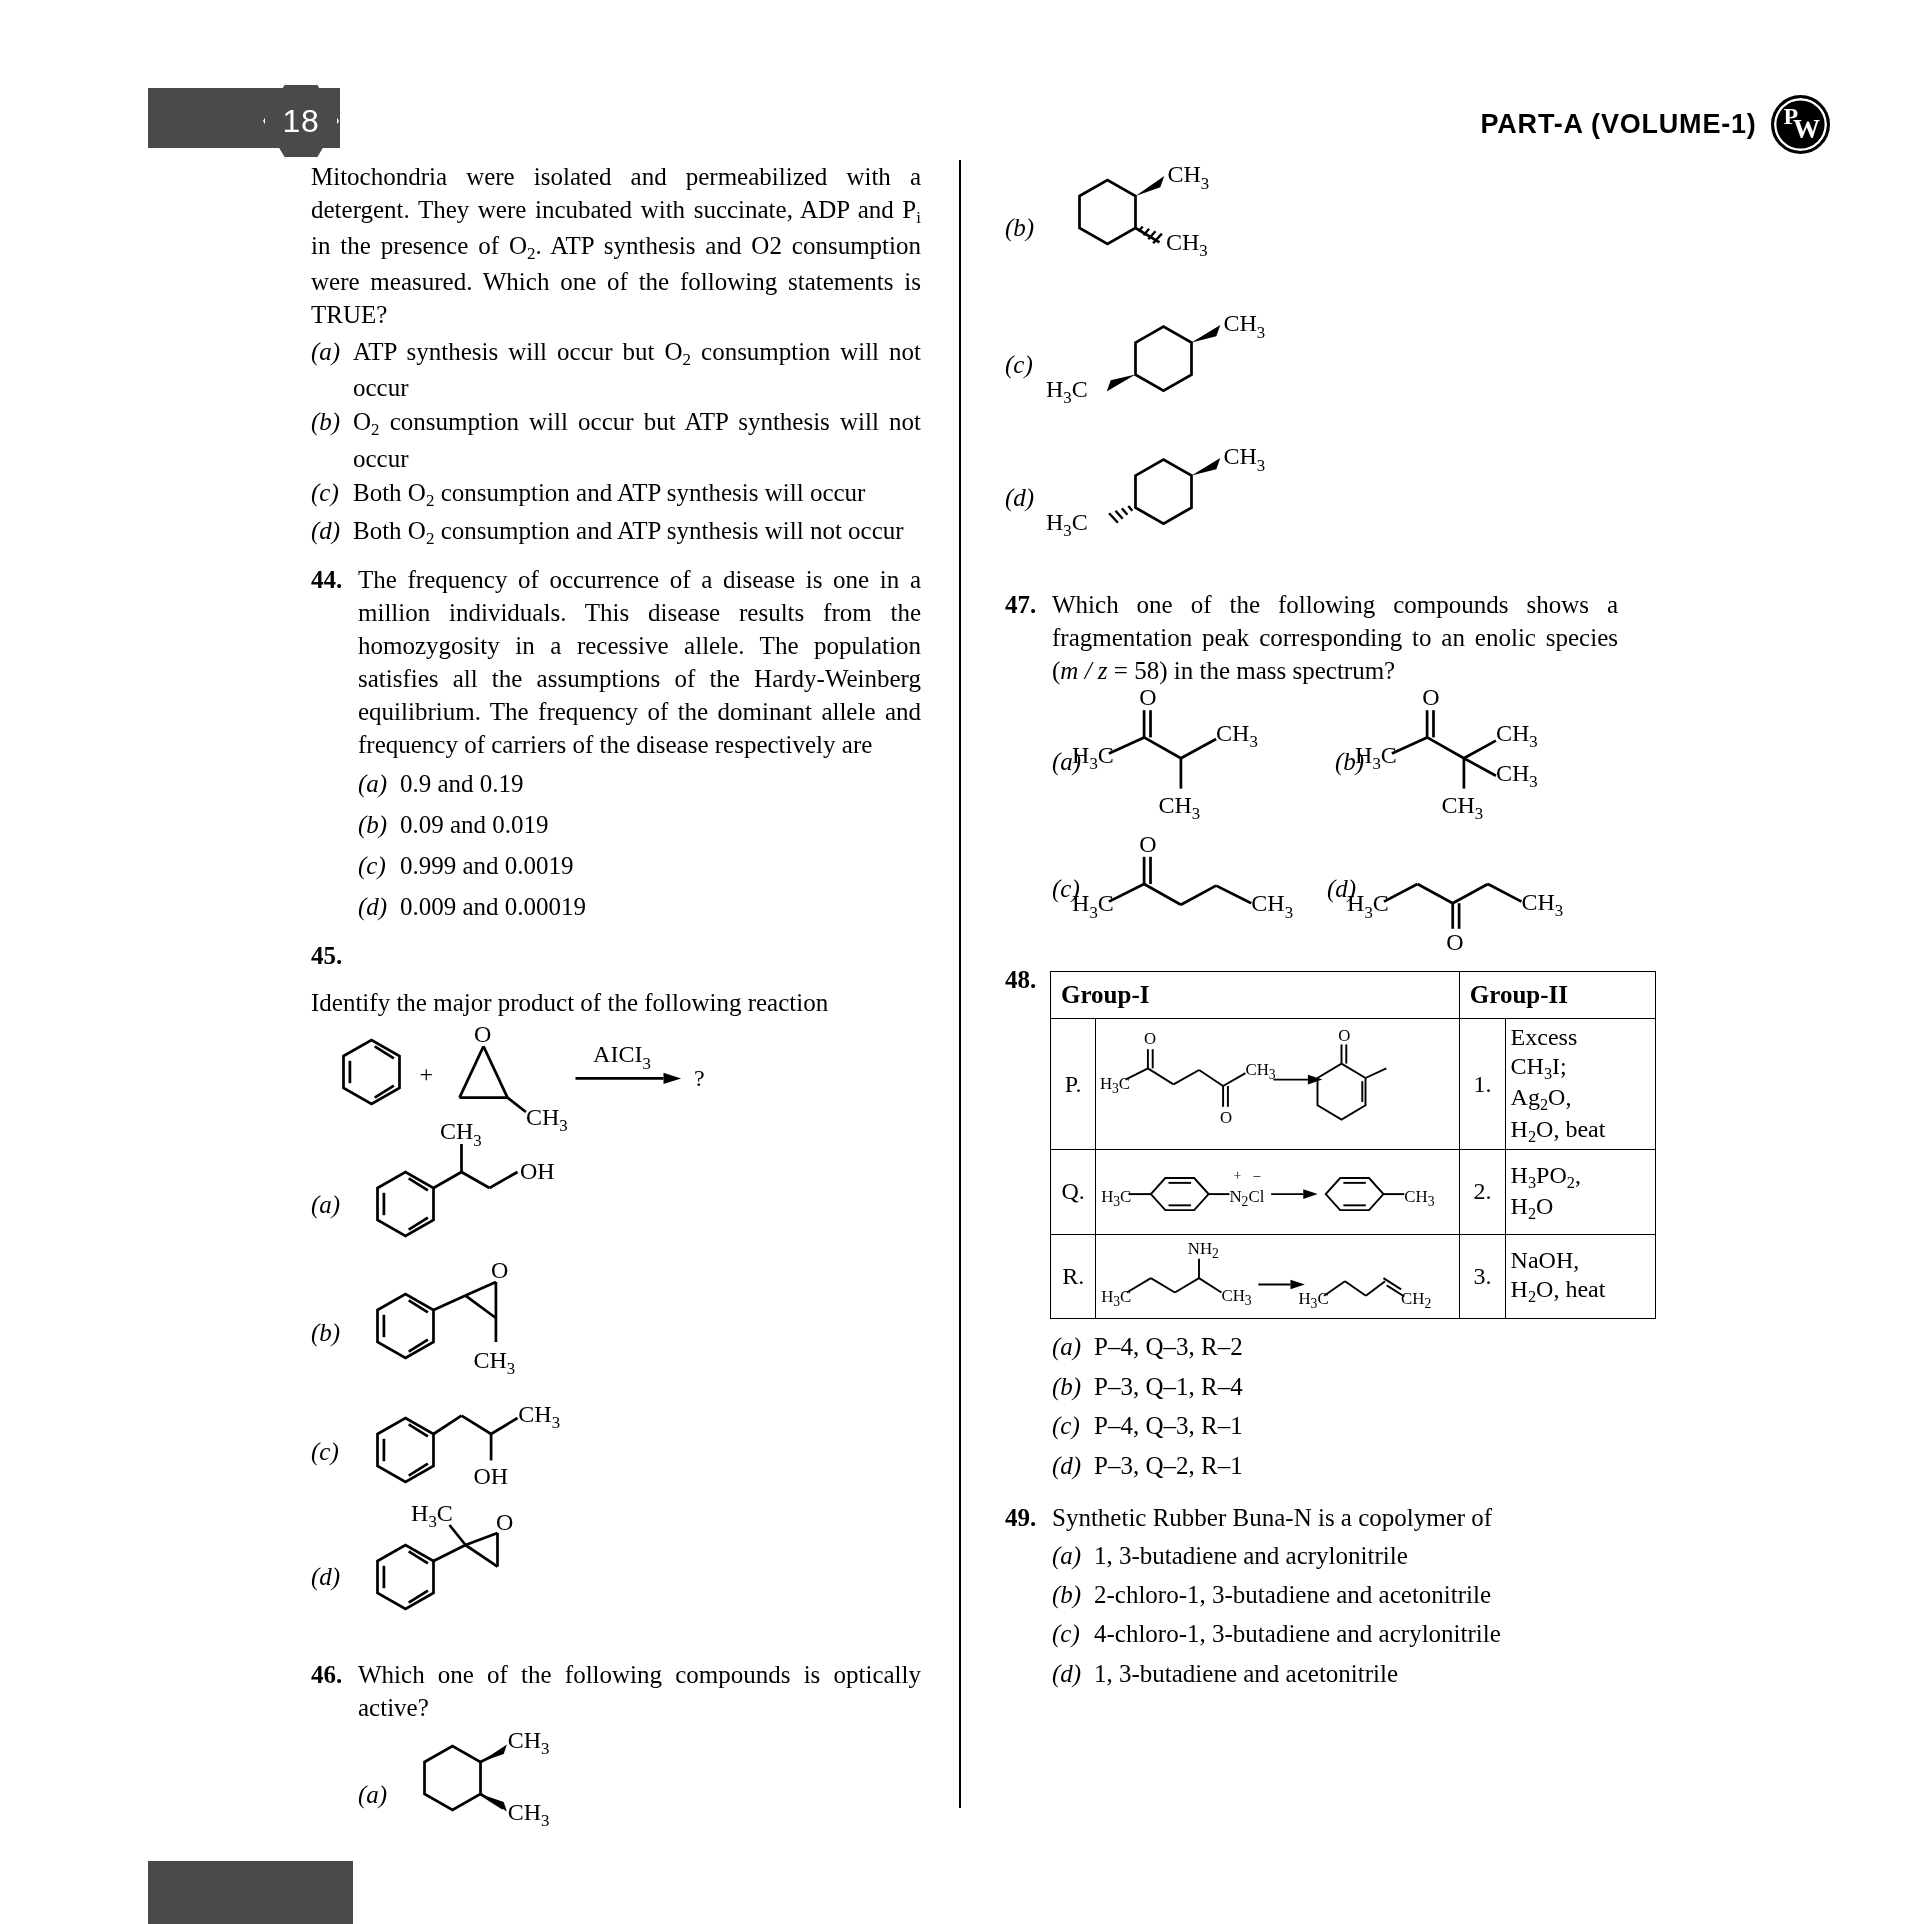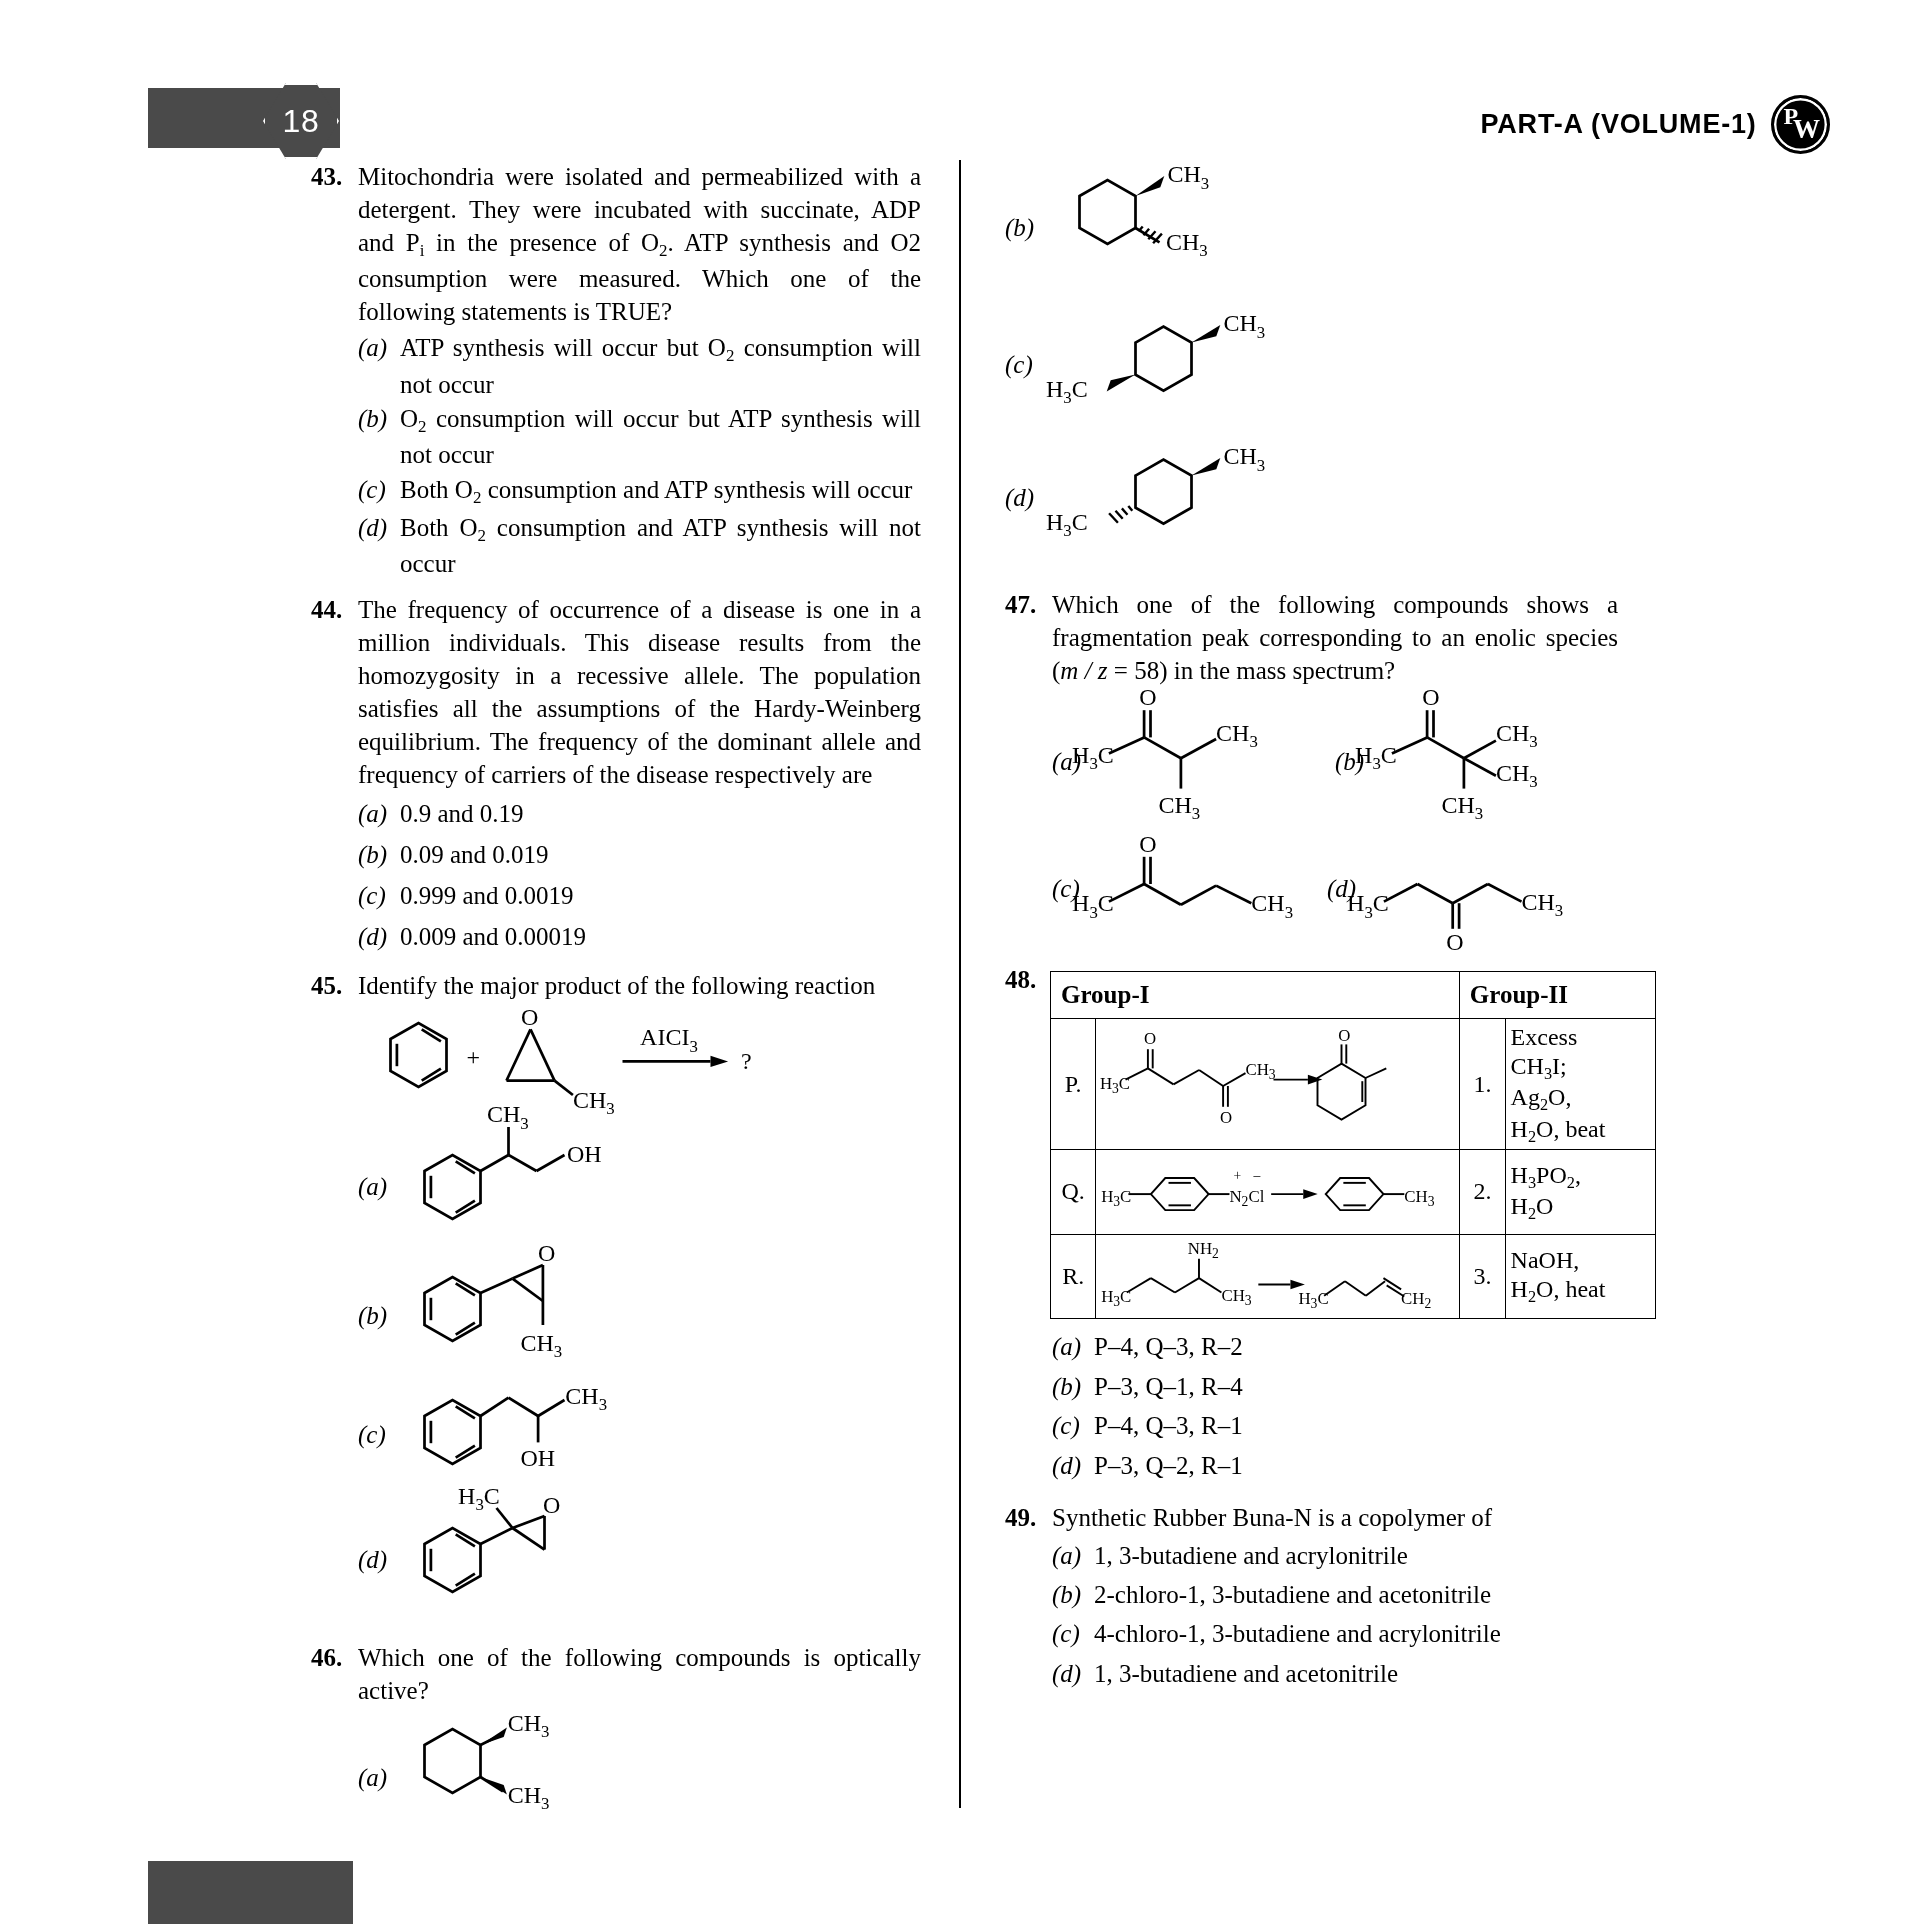--- a/index.html
+++ b/index.html
@@ -109,21 +109,20 @@
         <span class="pw-w">W</span>
     </div>
   </div>
 
   <div class="divider"></div>
   <div class="footer-bar"></div>
 
   <div class="col col-left">
 
     <div class="q">
-      <div class="q-num">43.</div>
       <div class="q-body">
         Mitochondria were isolated and permeabilized with a detergent. They were incubated with succinate, ADP and P<sub>i</sub> in the presence of O<sub>2</sub>. ATP synthesis and O2 consumption were measured. Which one of the following statements is TRUE?
         <div class="opts">
           <div class="opt">
             <div class="opt-lbl">(a)</div>
             <div class="opt-txt">ATP synthesis will occur but O<sub>2</sub> consumption will not occur</div>
           </div>
           <div class="opt">
             <div class="opt-lbl">(b)</div>
             <div class="opt-txt">O<sub>2</sub> consumption will occur but ATP synthesis will not occur</div>
@@ -158,21 +157,21 @@
             <div class="opt-txt nojust">0.999 and 0.0019</div>
           </div>
           <div class="opt" style="margin-bottom:8px;">
             <div class="opt-lbl">(d)</div>
             <div class="opt-txt nojust">0.009 and 0.00019</div>
           </div>
         </div>
       </div>
     </div>
 
-    <div class="q" style="margin-top:8px;">
+    <div class="q" style="margin-top:8px;flex-direction:column;">
       <div class="q-num">45.</div>
       <div class="q-body nojust">
         <span>Identify the major product of the following reaction</span>
 
         
         <div class="struct" style="margin-top:4.8px;">
           <svg width="561" height="120" viewBox="0 0 700 150" style="font-size:31px">
 
             <g stroke="#000" stroke-width="3.4" fill="none">
               <polygon points="40,40 75,20 110,40 110,80 75,100 40,80"></polygon>

